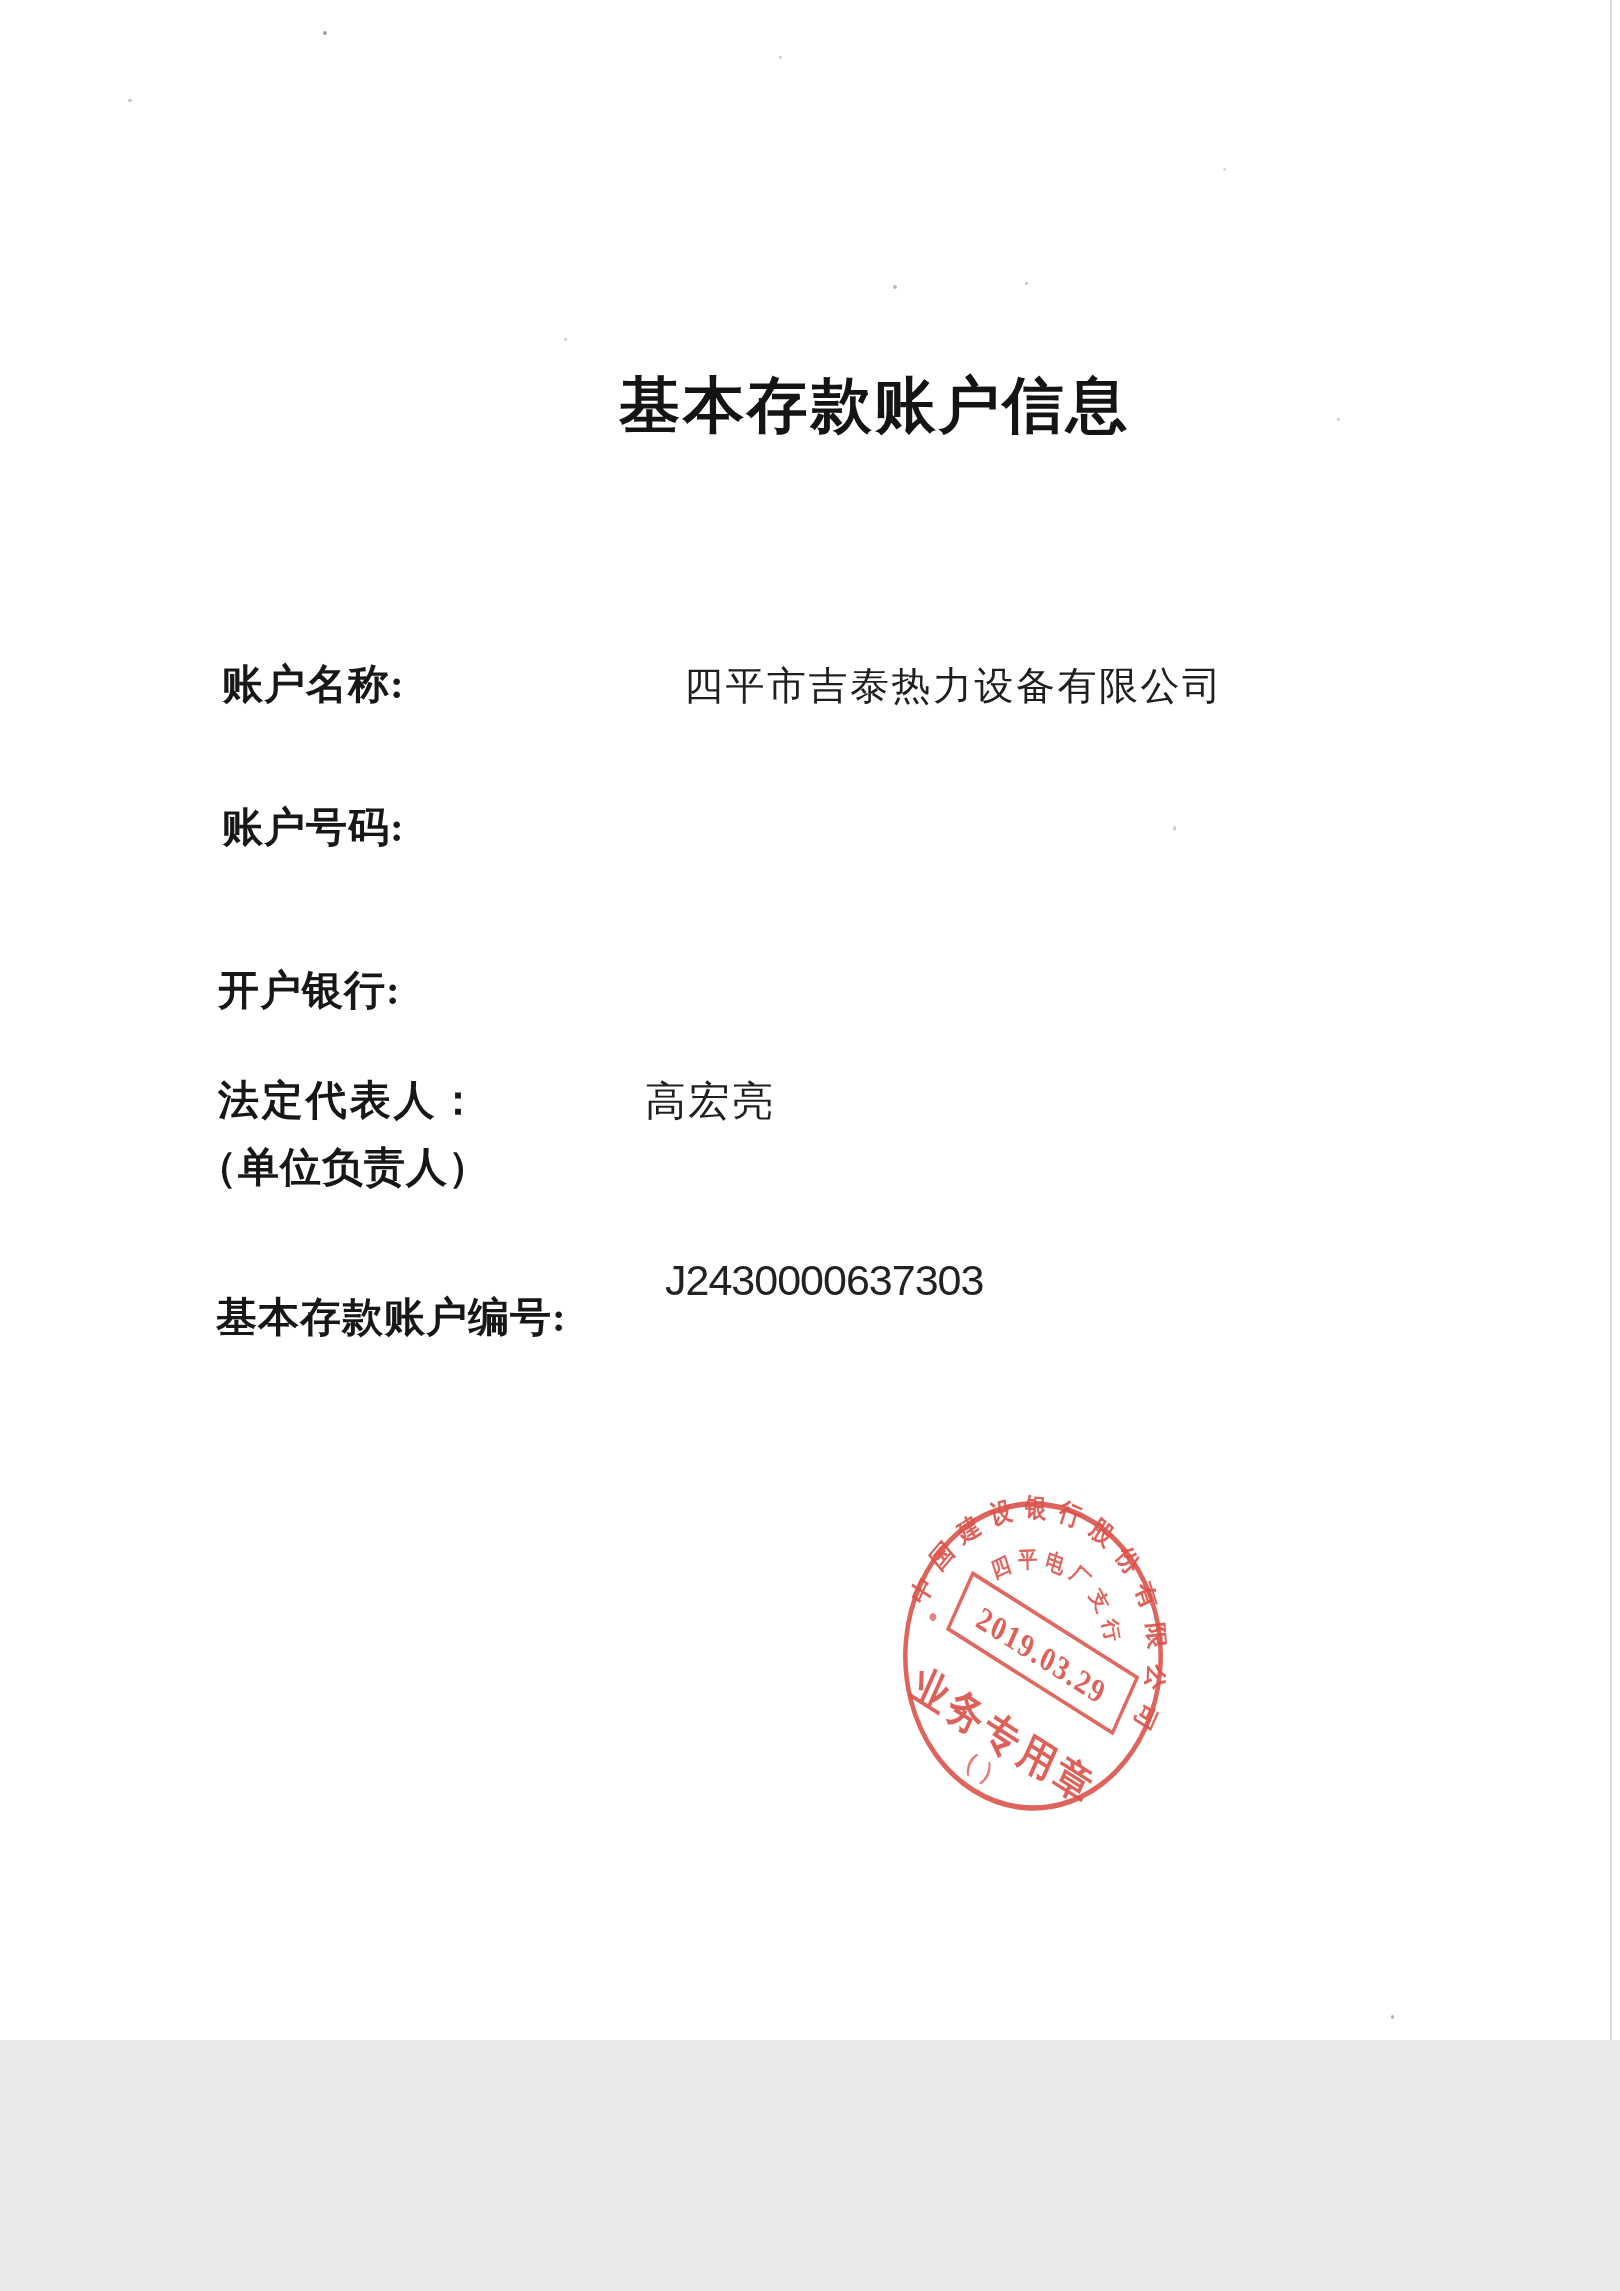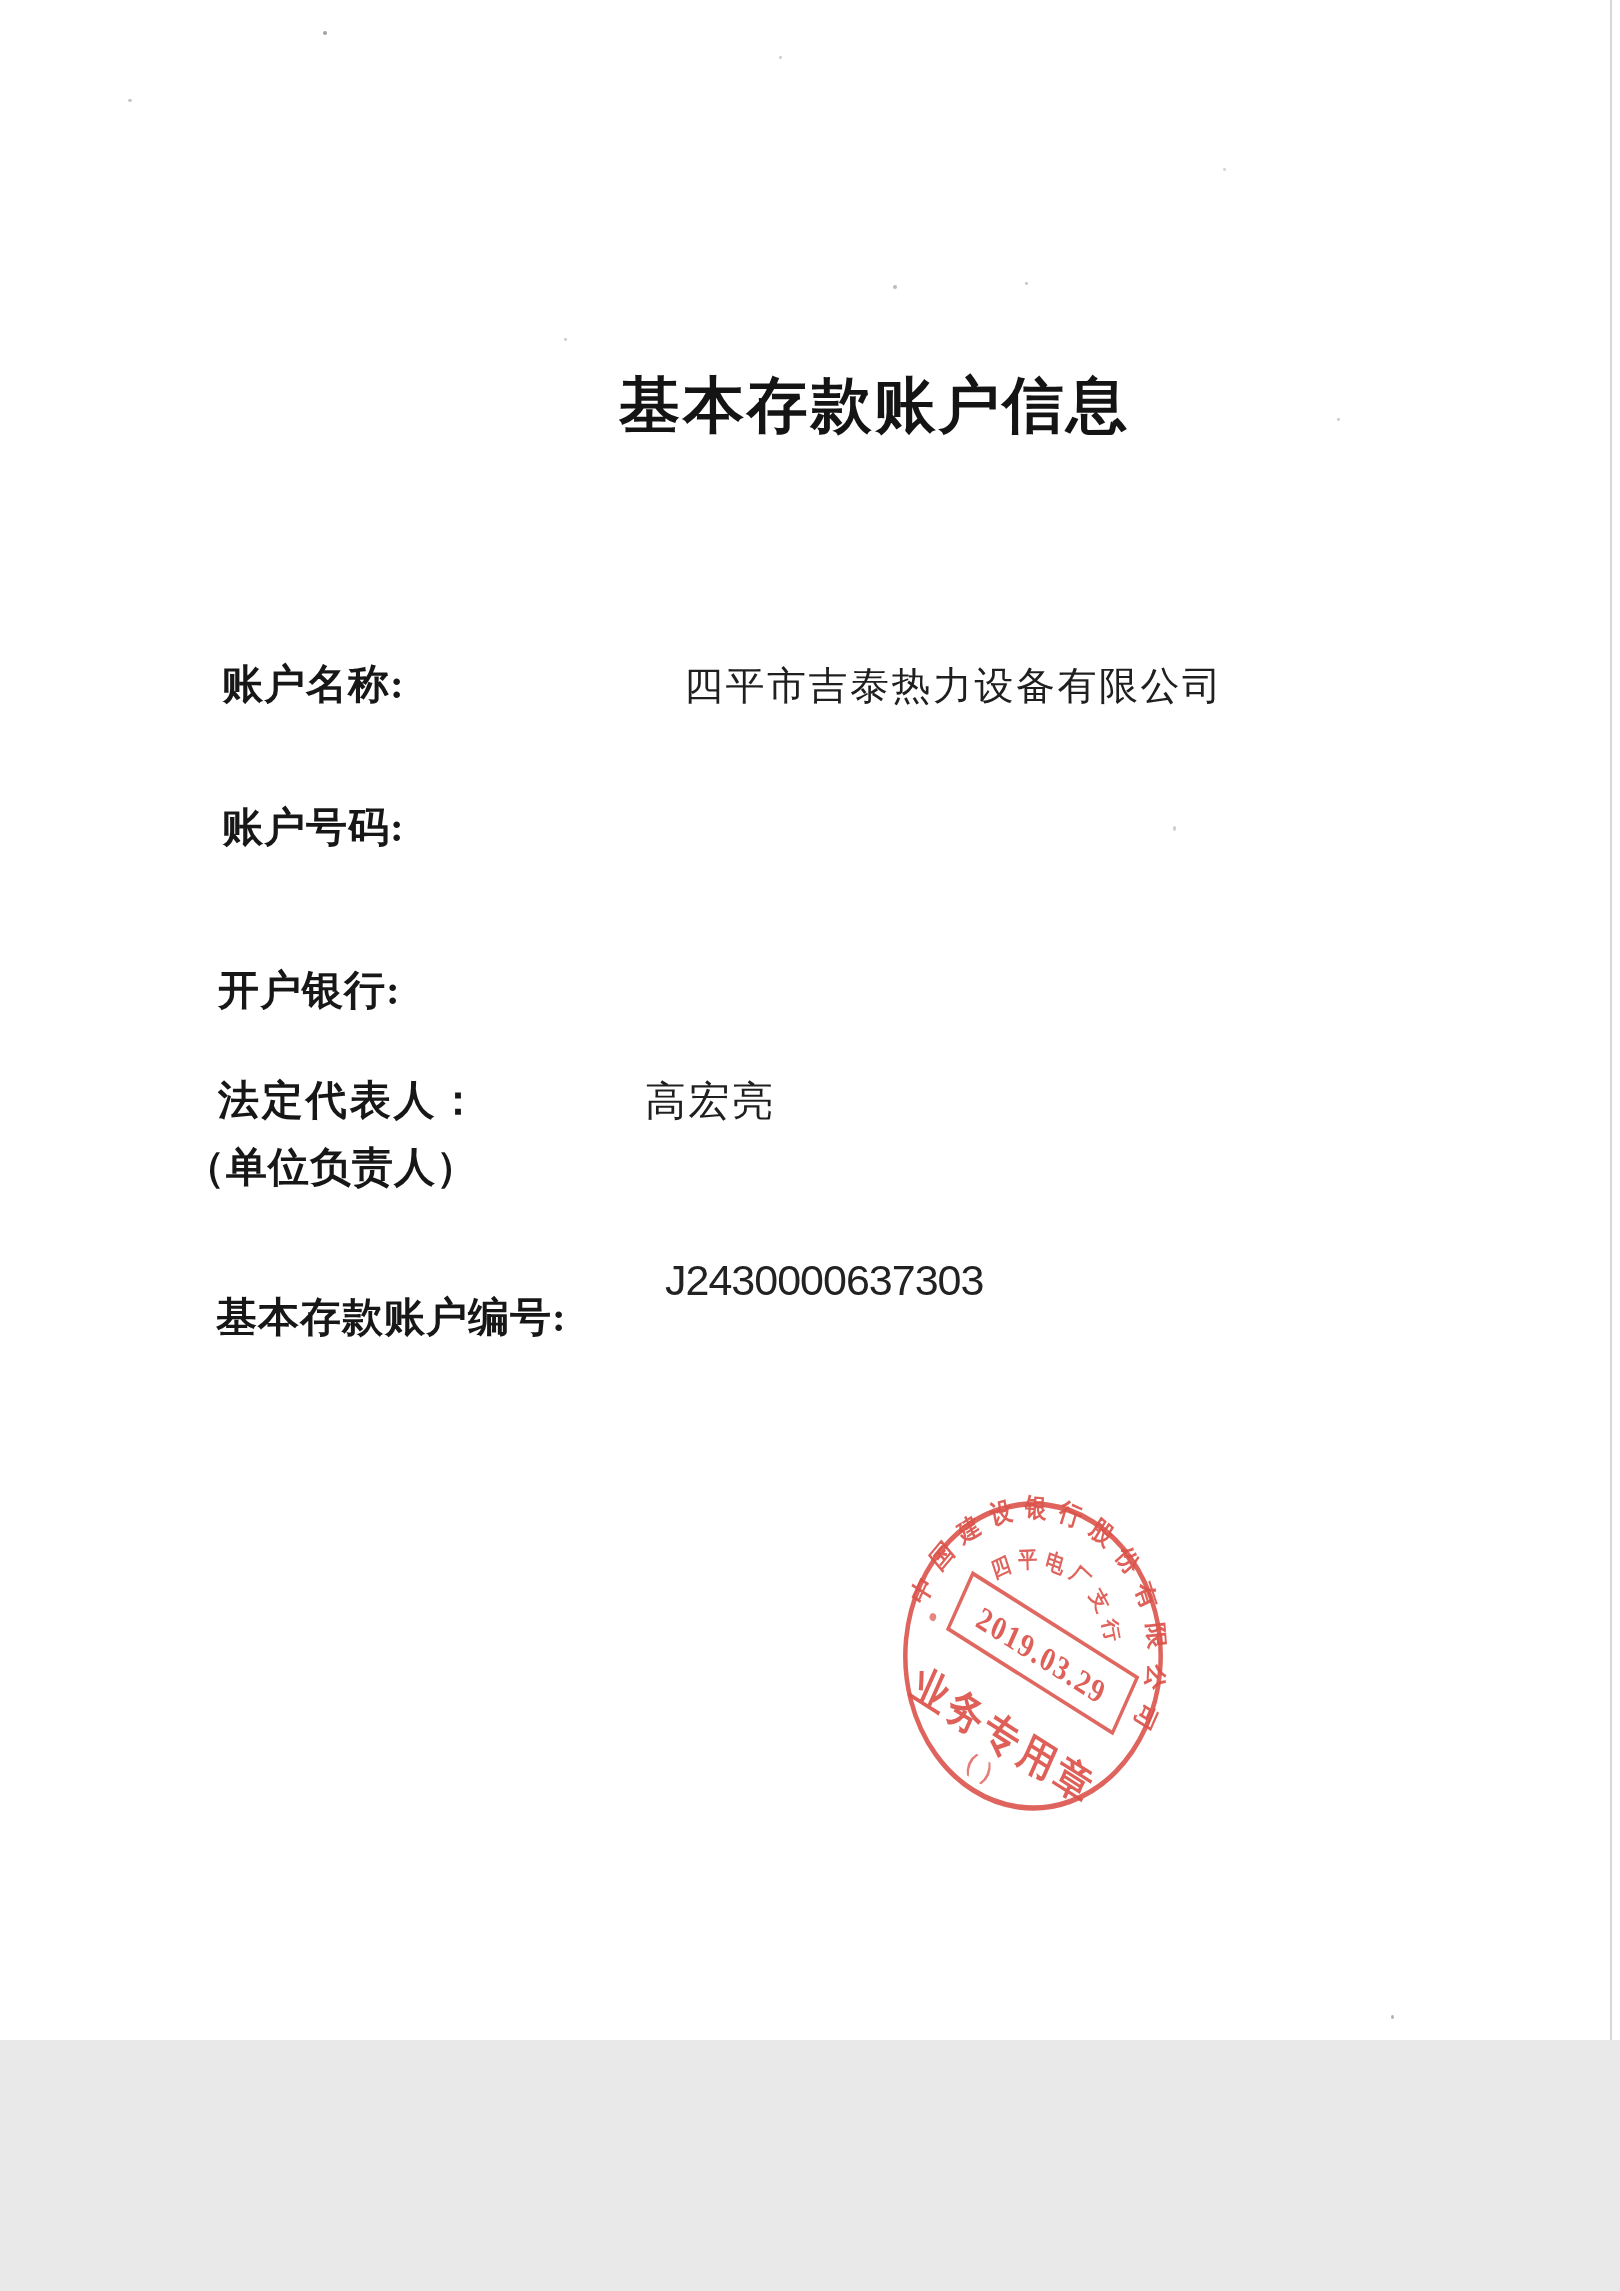--- a/index.html
+++ b/index.html
@@ -58,21 +58,21 @@
   <div class="abs doc-title" style="left:619px;top:365px;">基本存款账户信息</div>
 
   <div class="abs field-label" style="left:222px;top:621px;">账户名称:</div>
   <div class="abs value-cn" style="left:670px;top:659px;margin-left:14px;">四平市吉泰热力设备有限公司</div>
 
   <div class="abs field-label" style="left:222px;top:764px;">账户号码:</div>
 
   <div class="abs field-label" style="left:218px;top:927px;">开户银行:</div>
 
   <div class="abs field-label" style="left:218px;top:1037px;letter-spacing:2.9px;">法定代表人：</div>
-  <div class="abs field-label" style="left:184px;top:1104px;">（单位负责人）</div>
+  <div class="abs field-label" style="left:196px;top:1104px;">（单位负责人）</div>
   <div class="abs value-cn" style="left:645px;top:1074px;font-size:41px;">高宏亮</div>
 
   <div class="abs field-label" style="left:216px;top:1254px;text-align:right;">基本存款账户编号:</div>
   <div class="abs value-num" style="left:665px;top:1256px;">J2430000637303</div>
 
   <div class="abs stamp-wrap">
     <svg width="353" height="353" viewBox="-180 -180 360 360">
       <defs>
         <path id="arcOuter" d="M -124 66 A 141 141 0 1 1 124 66" fill="none"></path>
         <path id="arcInner" d="M -82 -38 A 90 90 0 0 1 82 -38" fill="none"></path>

